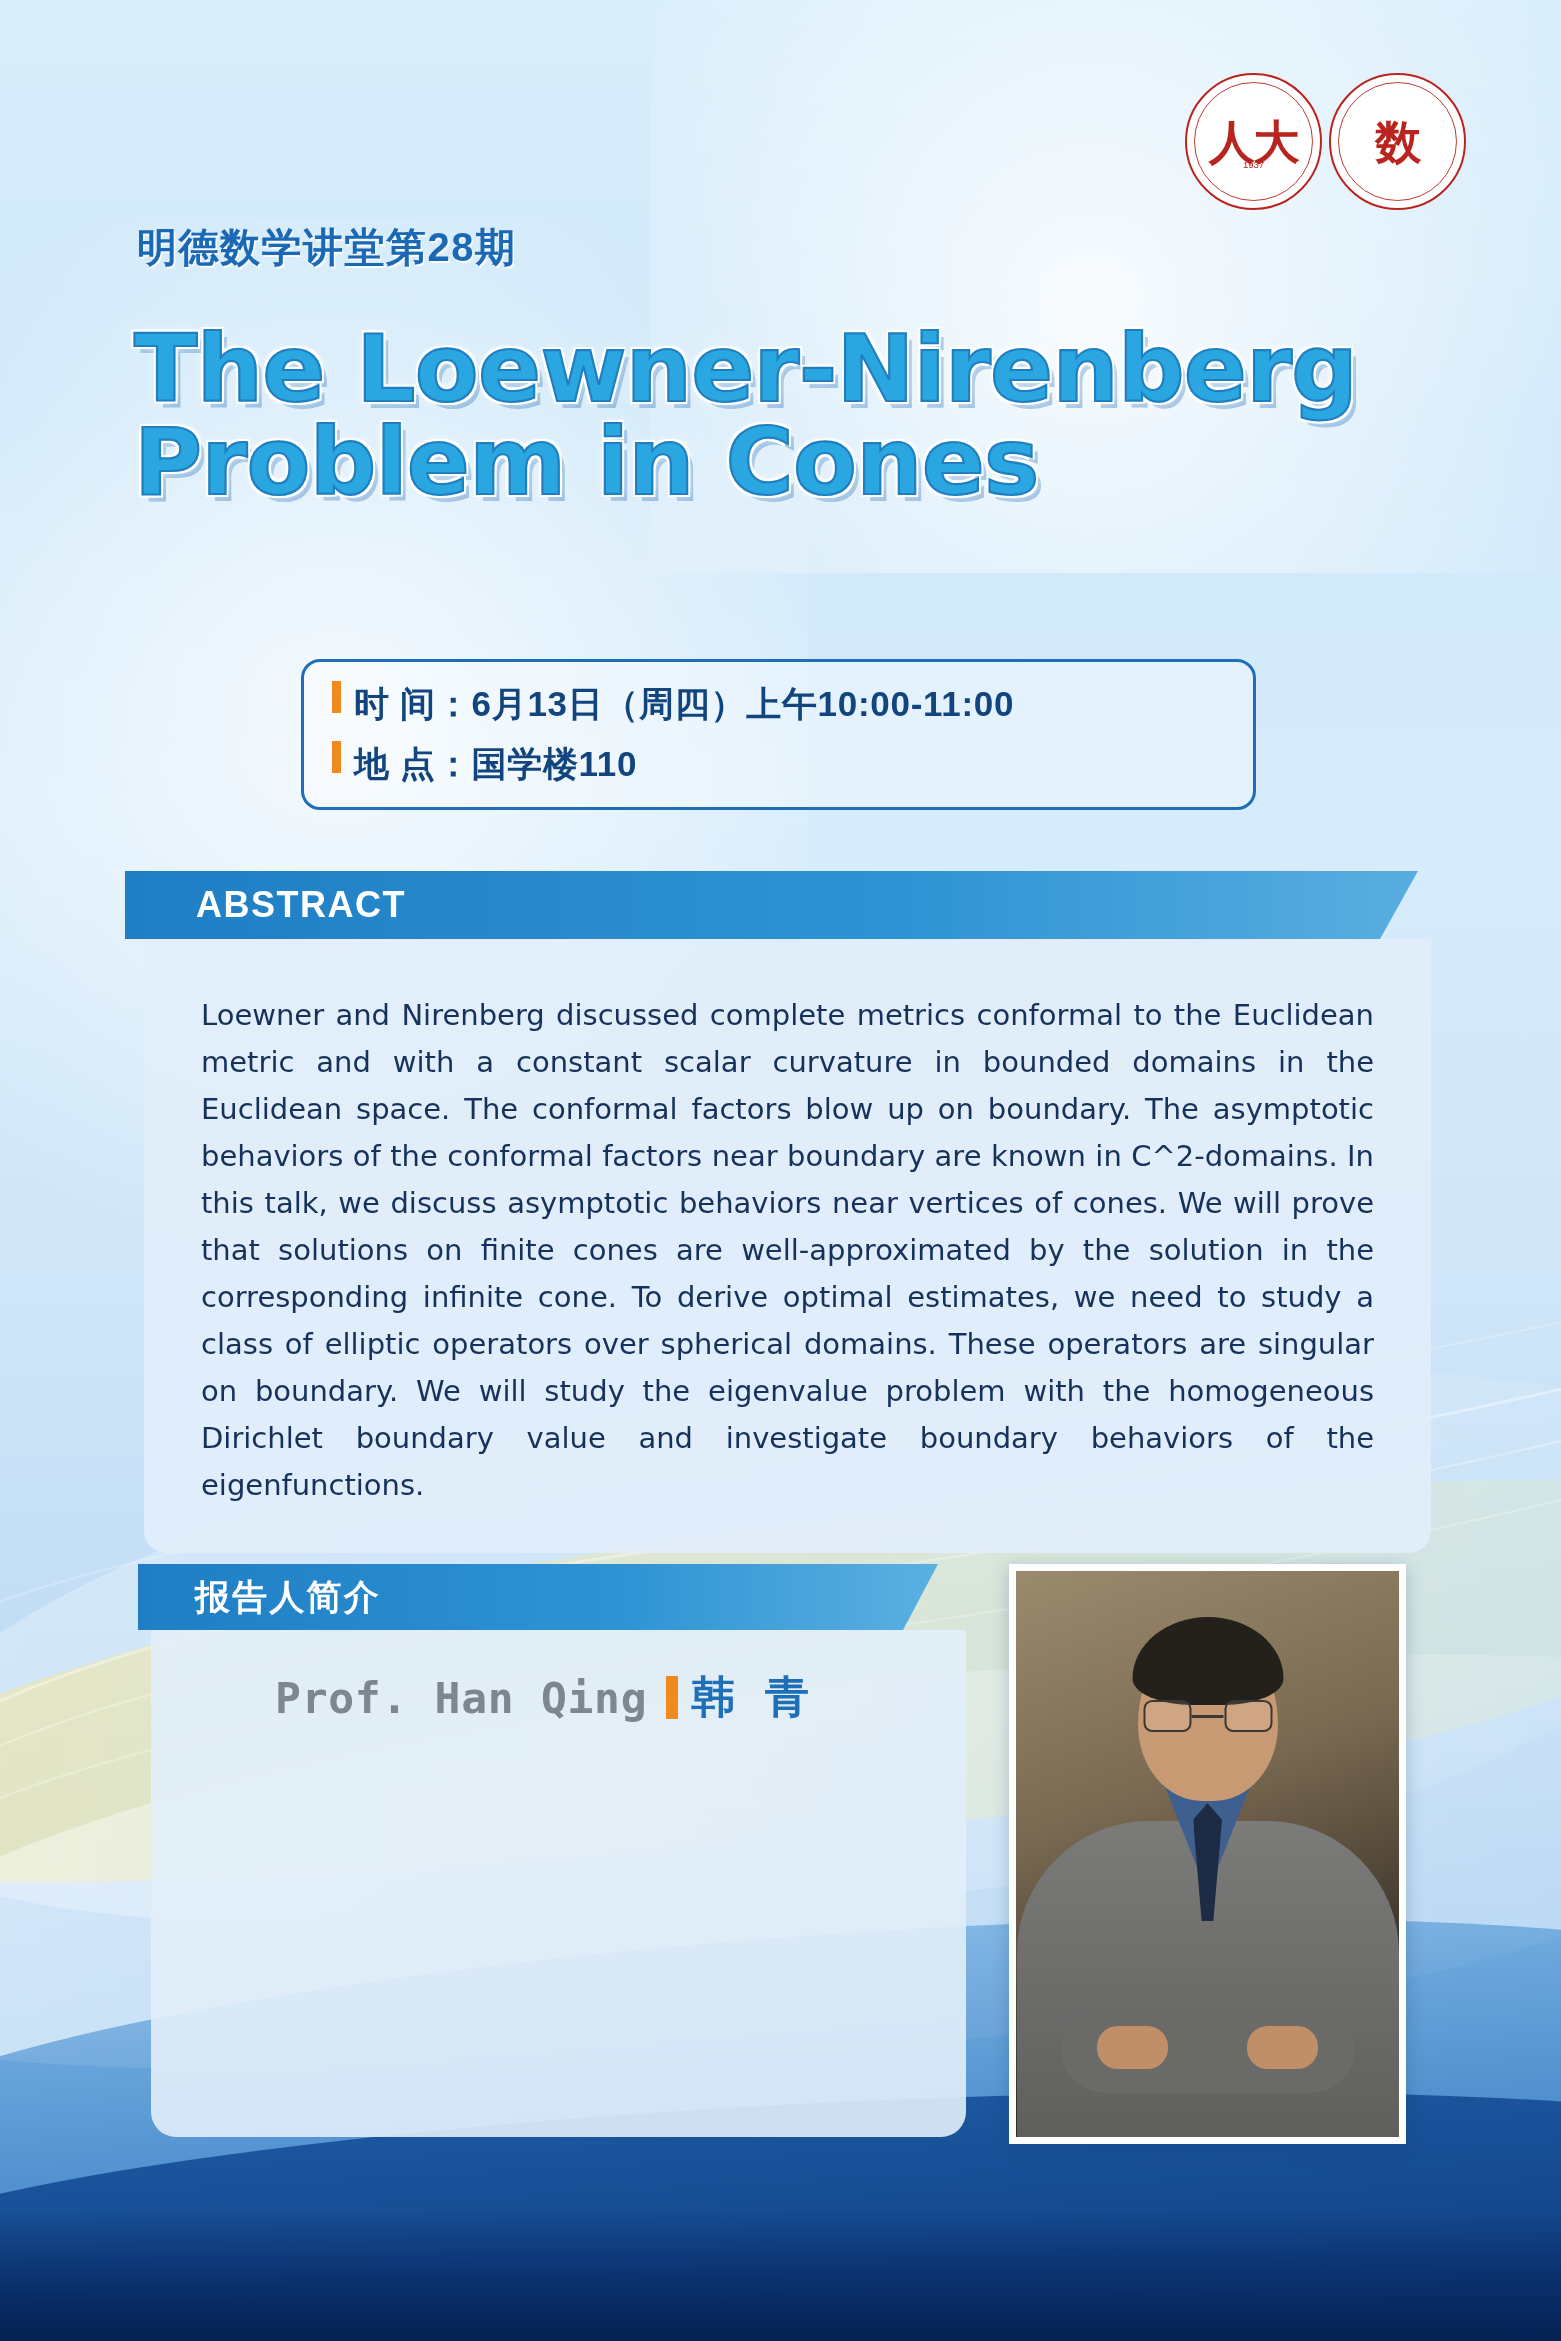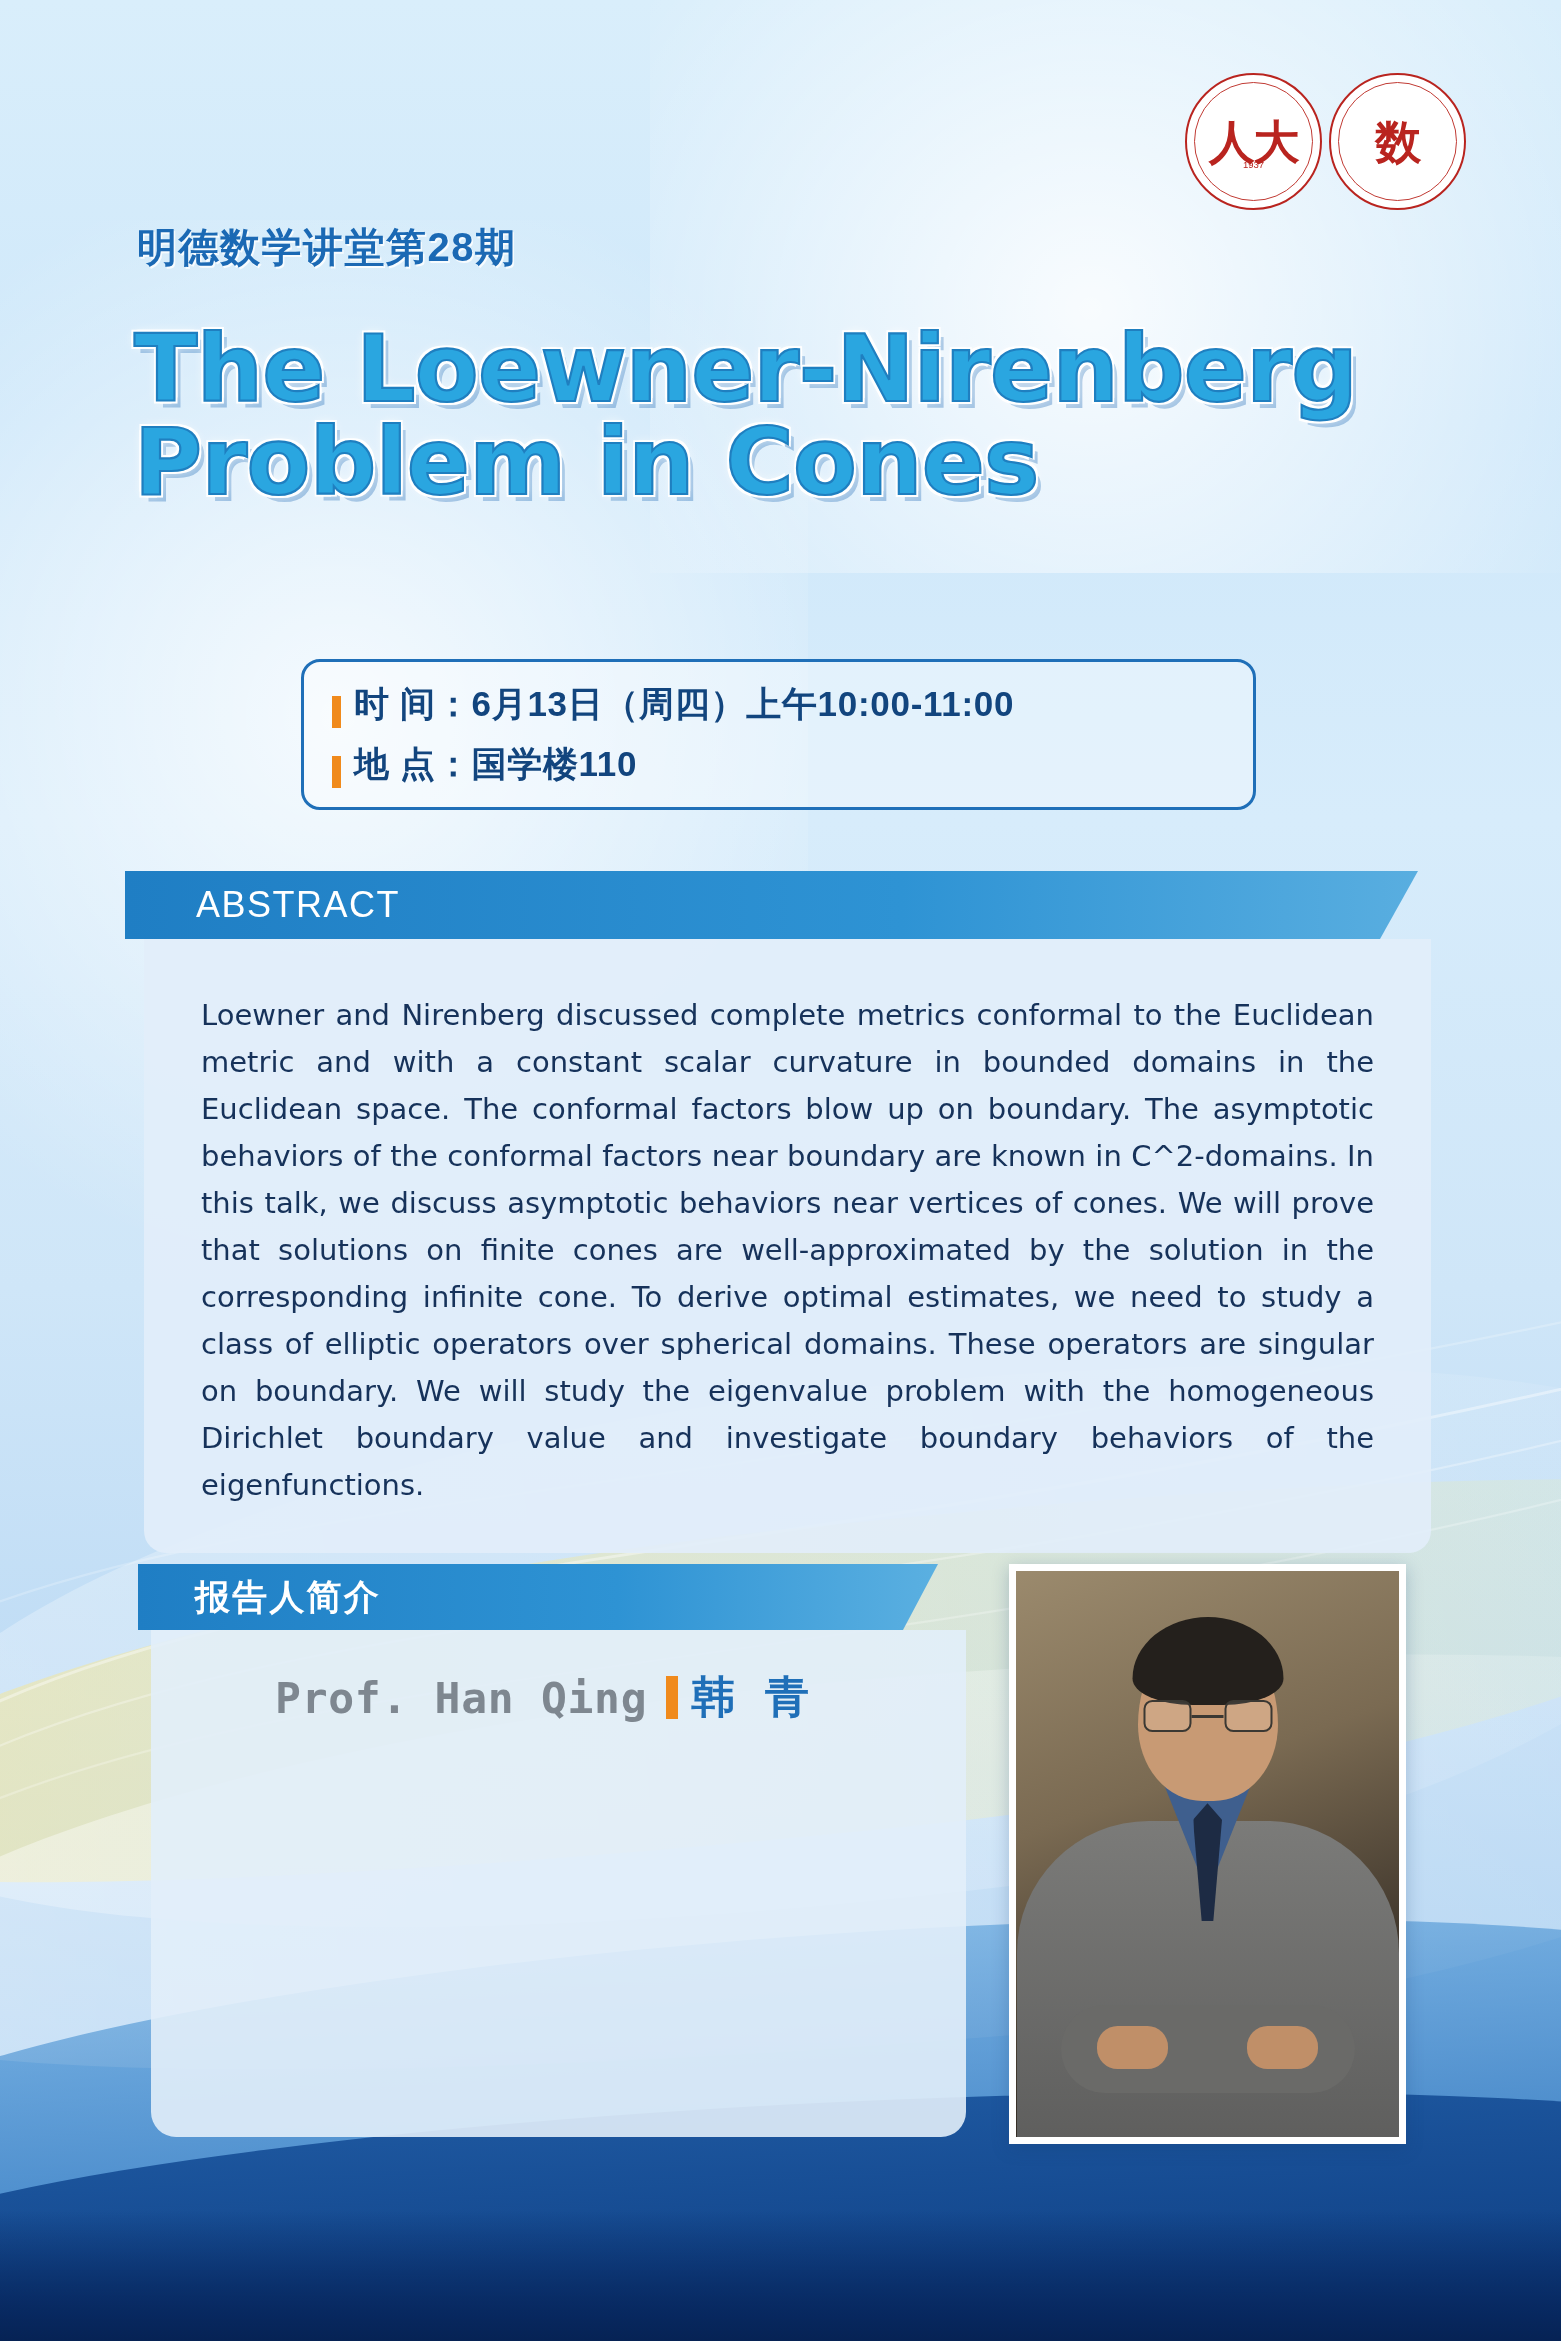--- a/index.html
+++ b/index.html
@@ -166,21 +166,21 @@
     width: 955px;
     height: 151px;
     border: 3.7px solid #1f6fb8;
     border-radius: 19px;
     background: rgba(255,255,255,0.35);
     box-sizing: border-box;
     padding: 19px 0 0 28px;
   }
   .info-row {
     display: flex;
-    align-items: flex-end;
+    align-items: flex-start;
     font-size: 35px;
     font-weight: bold;
     color: #12457e;
     margin-bottom: 13.2px;
     letter-spacing: 0.7px;
   }
   .info-row .bar {
     width: 8.8px;
     height: 32px;
     background: #f08a1c;
@@ -198,21 +198,21 @@
     background: linear-gradient(90deg, #1f7ec4 0%, #2e93d4 60%, #59aee0 100%);
     clip-path: polygon(0 0, 100% 0, calc(100% - 38px) 100%, 0 100%);
     display: flex;
     align-items: center;
     box-sizing: border-box;
     padding-left: 71px;
   }
   .abstract-header span {
     color: #ffffff;
     font-size: 36px;
-    font-weight: normal;
+    font-weight: bold;
     letter-spacing: 1.5px;
   }
   .abstract-body {
     position: absolute;
     left: 144px;
     top: 939px;
     width: 1287px;
     min-height: 521px;
     background: rgba(226,238,250,0.92);
     border-radius: 0 0 22px 22px;

